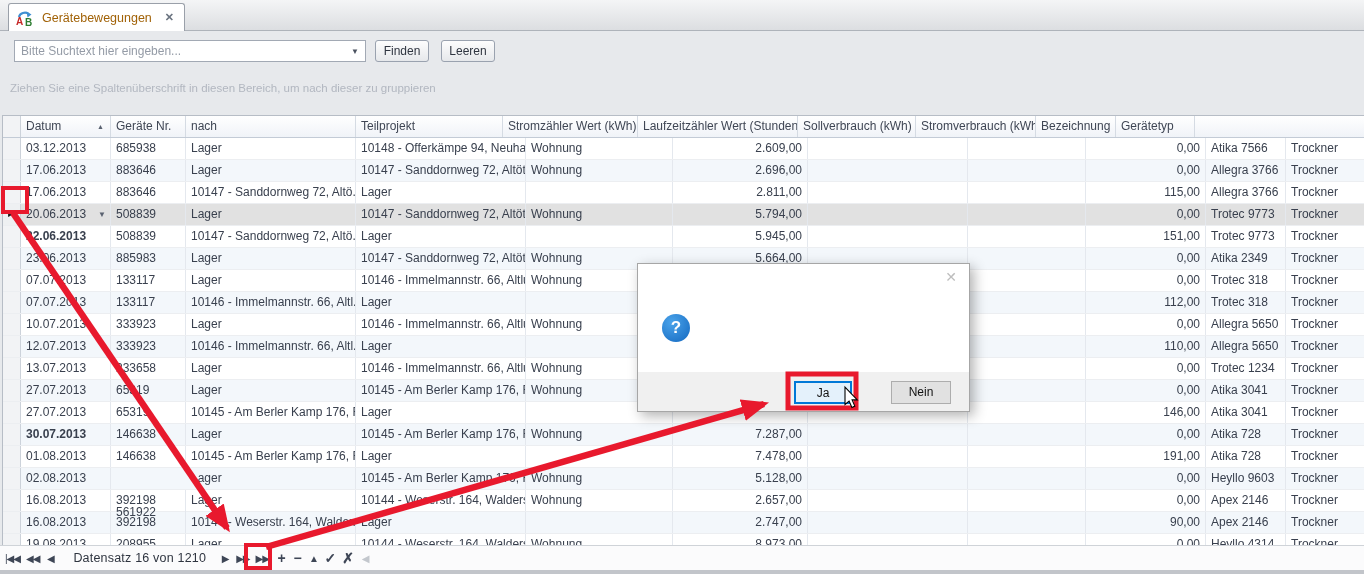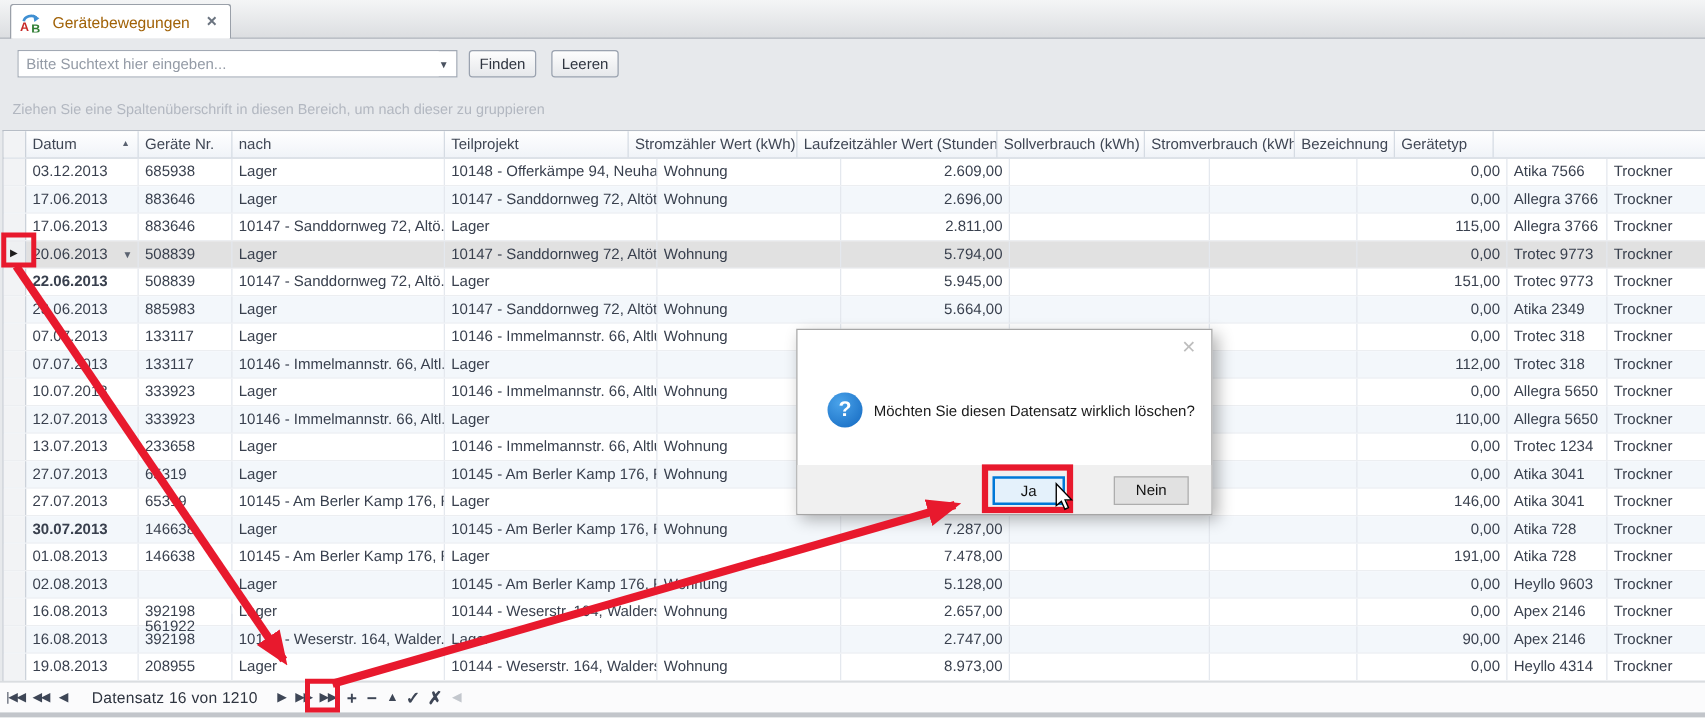--- a/index.html
+++ b/index.html
@@ -19,21 +19,21 @@
              border:1px solid #a2a9b4;box-sizing:border-box;}
   .searchbox input{position:absolute;left:0;top:0;width:330px;height:20px;border:none;outline:none;
              padding:0 0 0 6px;font-family:"Liberation Sans",sans-serif;font-size:12px;color:#333;}
   .searchbox input::placeholder{color:#949ba6;opacity:1;}
   .search-arrow{position:absolute;right:6px;top:6px;font-size:8px;color:#4a5260;}
   .tbtn{position:absolute;top:40px;height:22px;box-sizing:border-box;border:1px solid #9aa2af;
         border-radius:3px;background:linear-gradient(#fdfdfd,#e6e8eb);font-size:12px;color:#2f3540;
         text-align:center;line-height:20px;}
   .group-hint{position:absolute;left:10px;top:82px;font-size:11.5px;color:#b2b7c0;}
   
-  .grid{position:absolute;left:2px;top:104px;width:1362px;background:#fff;
+  .grid{position:absolute;left:2px;top:115px;width:1362px;background:#fff;
         border-left:1px solid #b7bdc6;border-top:1px solid #b7bdc6;box-sizing:border-box;}
   .ghead{display:flex;height:21px;background:linear-gradient(#ffffff,#f0f3f8);
          border-bottom:1px solid #c3cbd6;}
   .gcell{box-sizing:border-box;height:21px;line-height:20px;font-size:12px;color:#39404e;
          padding:0 5px;white-space:nowrap;overflow:hidden;border-right:1px solid #e4e8ee;
          position:relative;flex:none;}
   .ghead .gcell{border-right:1px solid #d5dbe3;color:#3f4654;}
   .gcell.ind{width:18px;padding:0;background:#f2f3f5;border-right:1px solid #ccd2da;}
   .gcell.r{text-align:right;}
   .grow{display:flex;height:21px;border-bottom:1px solid #eceef1;background:#fff;}
@@ -393,21 +393,20 @@
     <span class="navbtn">▲</span>
     <span class="navbtn big">✓</span>
     <span class="navbtn big">✗</span>
     <span class="navbtn dis">◀</span>
   </div>
 <div class="bottomstrip"></div>
 
 <div class="dialog">
   <span class="dlg-close">✕</span>
   <div class="dlg-icon">?</div>
-  <div class="dlg-msg">Möchten Sie diesen Datensatz wirklich löschen?</div>
   <div class="dlg-strip"></div>
   <div class="dlg-btn dlg-yes">Ja</div>
   <div class="dlg-btn dlg-no">Nein</div>
 </div>
 
 <svg class="overlay">
   <defs>
     <marker id="ah" markerWidth="4.2" markerHeight="3.4" refX="3.4" refY="1.7" orient="auto">
       <polygon points="0,0 4.2,1.7 0,3.4" fill="#e8192d"></polygon>
     </marker>

